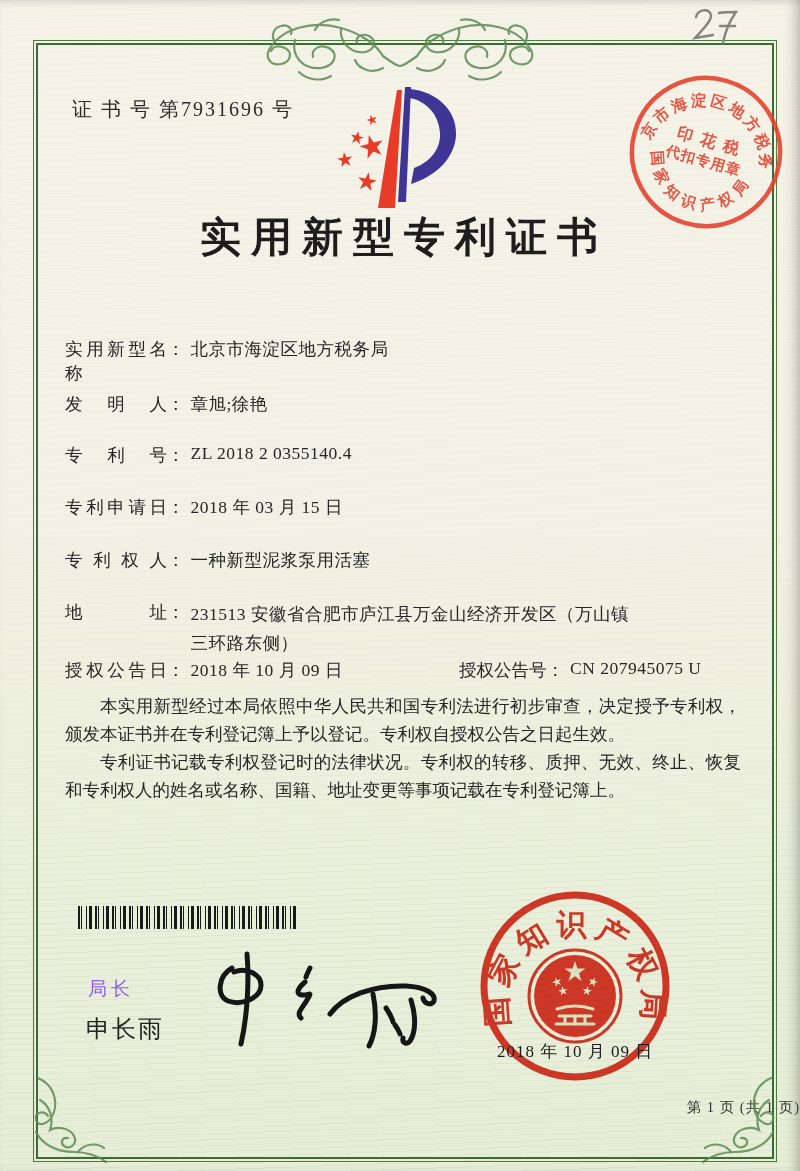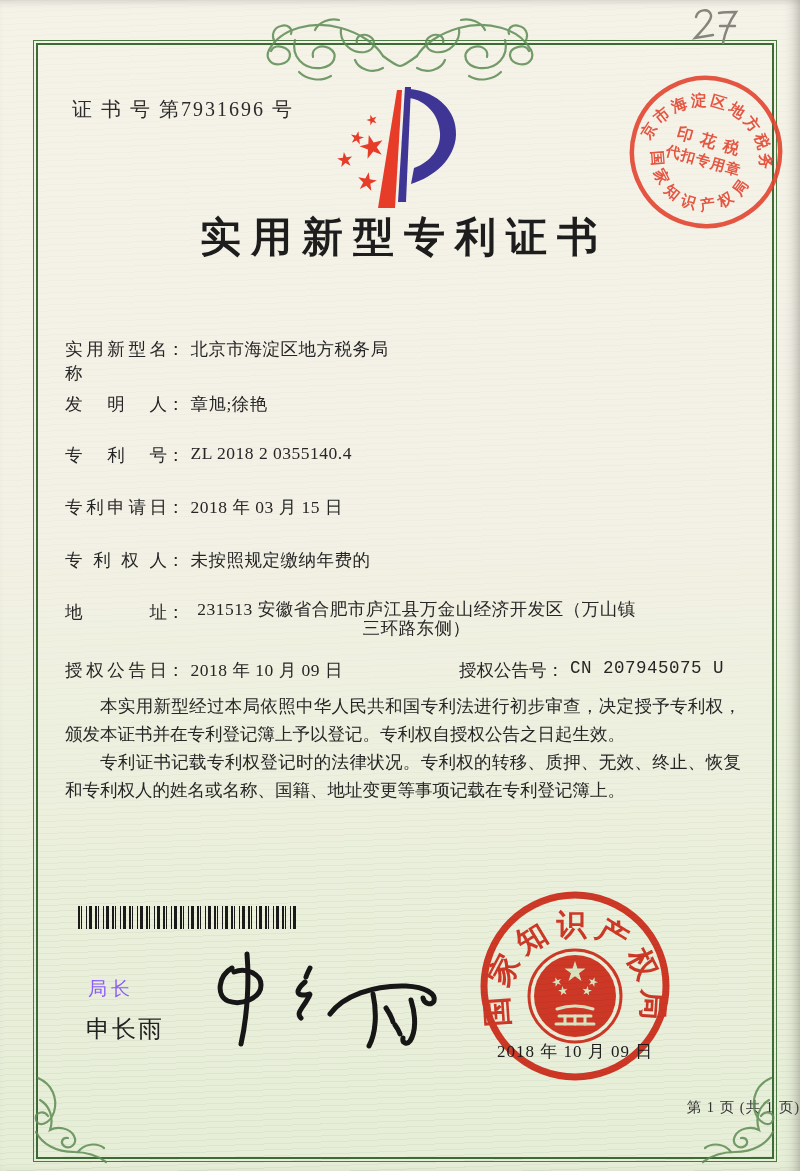--- a/index.html
+++ b/index.html
@@ -15,22 +15,22 @@
   .frame{position:absolute;left:33px;top:40px;width:742px;height:1120px;border:1.5px solid #4a7a41;}
   .frame-inner{position:absolute;inset:2px;border:2.5px solid #3d6b36;}
   .abs{position:absolute;}
   .cert-no{left:72px;top:96px;font-size:20px;letter-spacing:2px;color:#2b2b2b;}
   .title{left:0;right:0;top:210px;text-align:center;font-size:41px;font-weight:bold;
          letter-spacing:10px;color:#1d1d1d;padding-left:8px;}
   .field-row{left:65px;width:690px;font-size:17.5px;color:#262626;}
   .flabel{display:inline-block;width:102px;text-align:justify;text-align-last:justify;vertical-align:top;}
   .fcolon{display:inline-block;vertical-align:top;}
   .fvalue{display:inline-block;margin-left:6px;vertical-align:top;letter-spacing:.5px;}
-  .fvalue-addr{width:452px;line-height:19px;text-align:center;}
-  .auth-right{position:absolute;left:394px;top:0;font-family:Liberation Mono, monospace;}
+  .fvalue-addr{width:452px;line-height:29px;}
+  .auth-right{position:absolute;left:394px;top:0;}
   .paras{left:65px;top:692px;width:676px;font-size:17.5px;line-height:28px;color:#262626;text-align:justify;}
   .paras p{margin:0;text-indent:2em;}
   .barcode{left:78px;top:906px;width:218px;height:23px;
        background:repeating-linear-gradient(90deg,#1a1a1a 0 2px,transparent 2px 3px,#1a1a1a 3px 4px,
        transparent 4px 8px,#1a1a1a 8px 9px,transparent 9px 11px,#1a1a1a 11px 14px,transparent 14px 17px);}
   .sig-title{left:88px;top:976px;font-size:19px;color:#8b5cf6;letter-spacing:4px;}
   .sig-name{left:86px;top:1013px;font-size:24px;color:#222;letter-spacing:2px;}
   .seal-date{left:468px;top:1040px;width:214px;text-align:center;font-size:17px;color:#1c1c1c;letter-spacing:1px;}
   .footer{left:0;right:0;top:1098px;text-align:right;font-size:14.5px;color:#333;letter-spacing:1px;}
   svg{display:block;}
@@ -116,21 +116,21 @@
 <div class="abs field-row" style="top:392px">
   <span class="flabel">发明人</span><span class="fcolon">：</span><span class="fvalue">章旭;徐艳</span>
 </div>
 <div class="abs field-row" style="top:443px">
   <span class="flabel">专利号</span><span class="fcolon">：</span><span class="fvalue">ZL 2018 2 0355140.4</span>
 </div>
 <div class="abs field-row" style="top:495px">
   <span class="flabel">专利申请日</span><span class="fcolon">：</span><span class="fvalue">2018 年 03 月 15 日</span>
 </div>
 <div class="abs field-row" style="top:548px">
-  <span class="flabel">专利权人</span><span class="fcolon">：</span><span class="fvalue">未按照规定缴纳年费的</span>
+  <span class="flabel">专利权人</span><span class="fcolon">：</span><span class="fvalue">一种新型泥浆泵用活塞</span>
 </div>
 <div class="abs field-row" style="top:600px">
   <span class="flabel">地址</span><span class="fcolon">：</span><span class="fvalue fvalue-addr">231513 安徽省合肥市庐江县万金山经济开发区（万山镇三环路东侧）</span>
 </div>
 <div class="abs field-row" style="top:658px">
   <span class="flabel">授权公告日</span><span class="fcolon">：</span><span class="fvalue">2018 年 10 月 09 日</span>
   <span class="auth-right">
     <span>授权公告号</span><span>：</span><span class="fvalue">CN 207945075 U</span>
   </span>
 </div>

